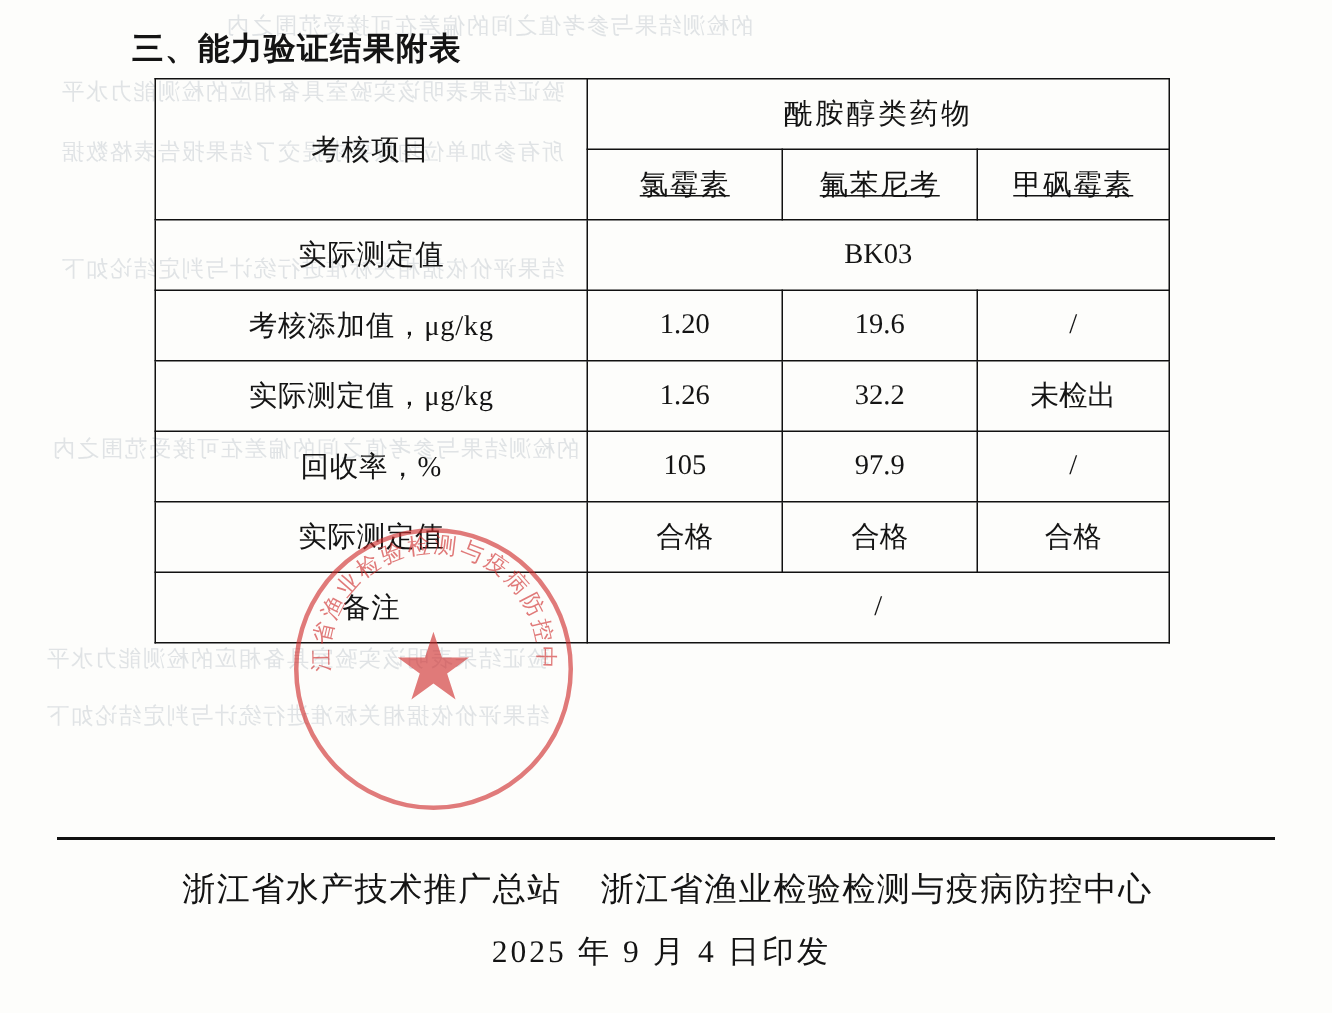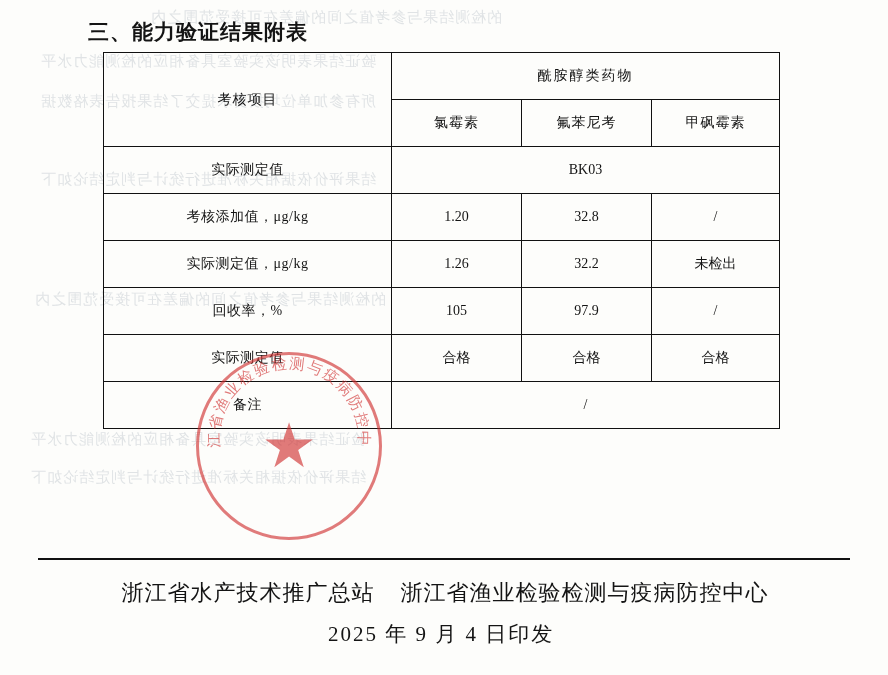--- a/index.html
+++ b/index.html
@@ -49,38 +49,39 @@
     left: 103px;
     top: 52px;
     width: 676px;
     border-collapse: collapse;
     table-layout: fixed;
   }
   table.report td {
     border: 1.6px solid #111;
     text-align: center;
     vertical-align: middle;
-    font-size: 14px;
+    font-size: 19px;
     padding: 0;
     height: 46px;
     font-family: "Liberation Serif", "DejaVu Serif", serif;
   }
   td.head-left {
     font-size: 20px;
     letter-spacing: 1px;
   }
   td.group-head {
     font-size: 20px;
     letter-spacing: 2px;
     height: 42px;
   }
   td.sub-head {
     font-size: 19px;
     letter-spacing: 1px;
     height: 44px;
+    text-decoration: underline;
   }
   td.rowlabel {
     font-size: 19px;
     letter-spacing: 0.5px;
   }
   td.val {
     font-size: 19px;
   }
   td.tall {
     height: 62px;
@@ -188,21 +189,21 @@
       </tr>
 
       <tr>
         <td class="rowlabel">实际测定值</td>
         <td colspan="3" class="val">BK03</td>
       </tr>
 
       <tr>
         <td class="rowlabel">考核添加值，μg/kg</td>
         <td class="val">1.20</td>
-        <td class="val">32.8</td>
+        <td class="val">19.6</td>
         <td class="val">/</td>
       </tr>
 
       <tr>
         <td class="rowlabel">实际测定值，μg/kg</td>
         <td class="val">1.26</td>
         <td class="val">32.2</td>
         <td class="val">未检出</td>
       </tr>
 

